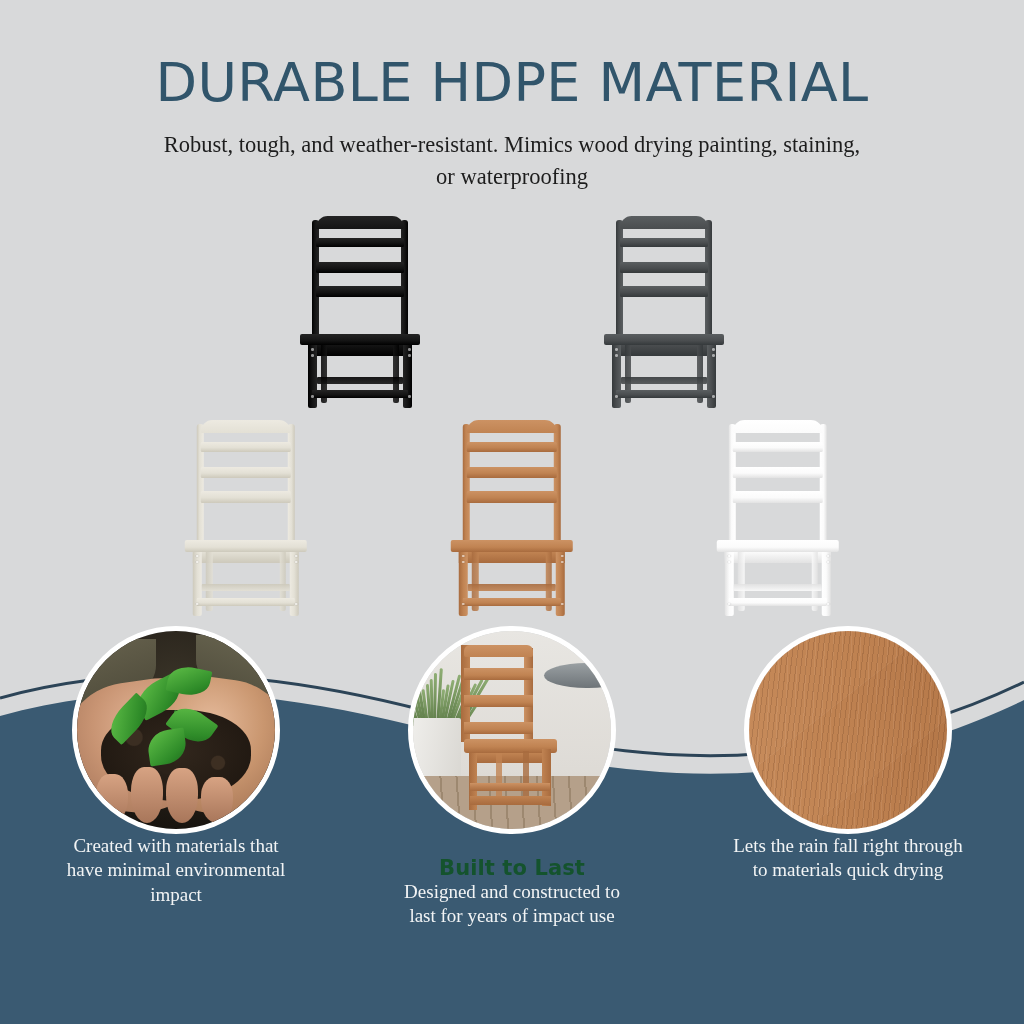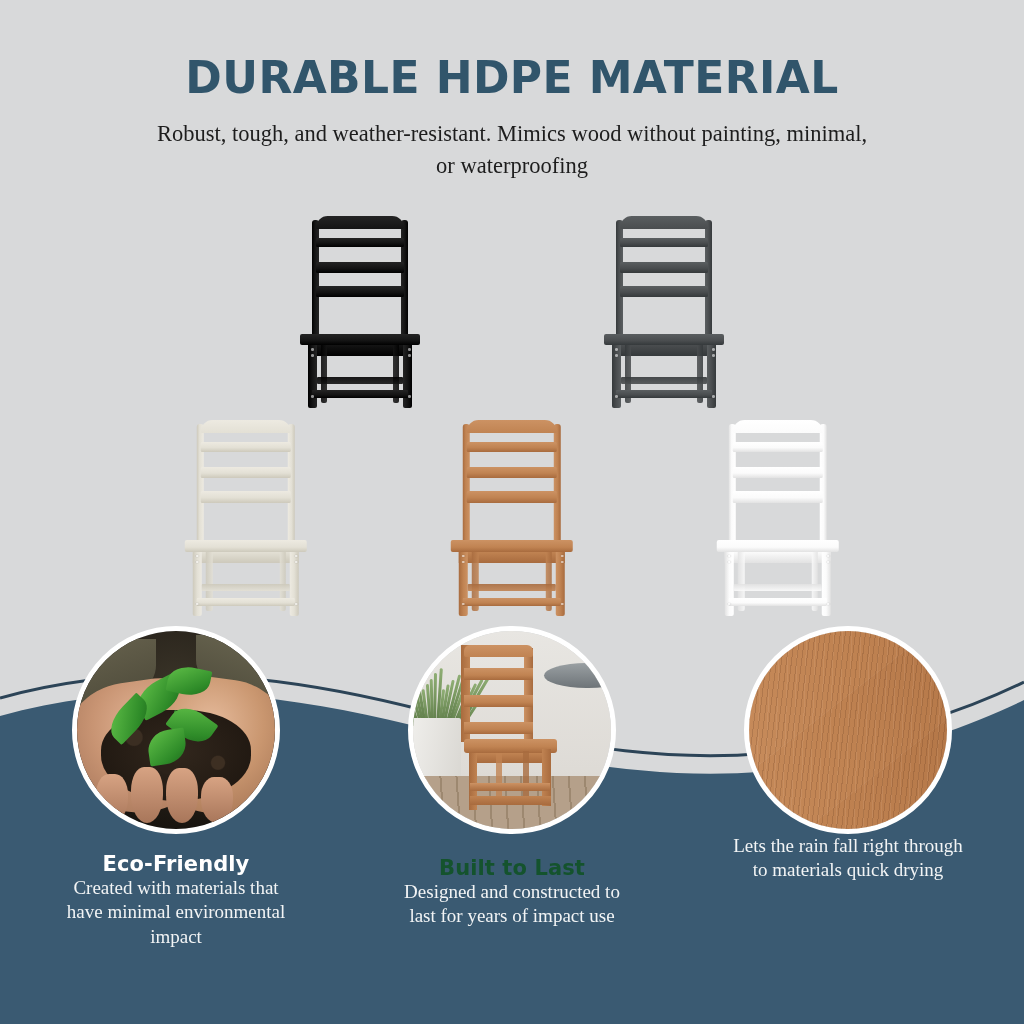--- a/index.html
+++ b/index.html
@@ -18,22 +18,22 @@
       radial-gradient(ellipse 70% 55% at 50% 30%, #dedfe0 0%, #d6d7d8 60%, #d1d2d3 100%);
     overflow:hidden;
   }
 
   
   .header { position:absolute; top:0; left:0; width:1024px; text-align:center; }
 
   .title {
     margin-top:55px;
     font-family:"DejaVu Sans", sans-serif;
-    font-weight:bold;
-    font-size:44px;
+    font-weight:normal;
+    font-size:54px;
     letter-spacing:0.4px;
     color:#31556b;
     line-height:1.05;
   }
 
   .subtitle {
     margin:17px auto 0;
     width:720px;
     font-family:"Liberation Serif", serif;
     font-size:22.5px;
@@ -152,21 +152,21 @@
                background:repeating-linear-gradient(97deg, rgba(60,30,15,.55) 0 1px, transparent 1px 5px),
                           repeating-linear-gradient(92deg, rgba(255,225,195,.35) 0 1px, transparent 1px 9px); }
 </style>
 </head>
 <body>
 
 <div id="infographic" style="background: rgb(216, 217, 218);">
 
   <div class="header">
     <div class="title" style="color: rgb(49, 85, 107);">DURABLE HDPE MATERIAL</div>
-    <div class="subtitle" style="color: rgb(29, 29, 29);">Robust, tough, and weather-resistant. Mimics wood without painting, minimal, or waterproofing</div>
+    <div class="subtitle" style="color: rgb(29, 29, 29);">Robust, tough, and weather-resistant. Mimics wood drying painting, staining, or waterproofing</div>
   </div>
 
   <div class="chair-grid">
 
     <div class="chair-row row-top">
       <div class="chair-cell">
         <div class="chair" style="width: 124px; height: 196px;">
             <div class="stile" style="left: 14px; top: 6px; width: 7px; height: 116px; background: linear-gradient(90deg, rgb(0, 0, 0), rgb(20, 20, 20) 40%, rgb(36, 36, 36));"></div>
             <div class="stile" style="left: 103px; top: 6px; width: 7px; height: 116px; background: linear-gradient(90deg, rgb(36, 36, 36), rgb(20, 20, 20) 55%, rgb(0, 0, 0));"></div>
             <div class="crest" style="left: 18px; top: 2px; width: 88px; height: 13px; background: linear-gradient(rgb(36, 36, 36), rgb(20, 20, 20));"></div>
@@ -317,21 +317,20 @@
             <div class="leaf" style="left:47%;top:40%;width:22%;height:15%;transform:rotate(36deg);"></div>
             <div class="leaf" style="left:36%;top:50%;width:19%;height:17%;transform:rotate(-8deg);"></div>
             <div class="s1-fingers">
                 <i></i>
                 <i></i>
                 <i></i>
                 <i></i>
               </div>
           </div>
         </div>
-        <div class="feature-title" style="color: rgb(255, 255, 255);">Eco-Friendly</div>
         <div class="feature-desc">Created with materials that have minimal environmental impact</div>
       </div>
 
       <div class="feature">
         <div class="circle">
           <div class="scene">
             <div class="s2-wall"></div>
             <div class="s2-table"></div>
             <div class="s2-grass" id="s2grass">
                 <i style="left: 7.6%; transform: rotate(-31.3deg); height: 71%;"></i>

